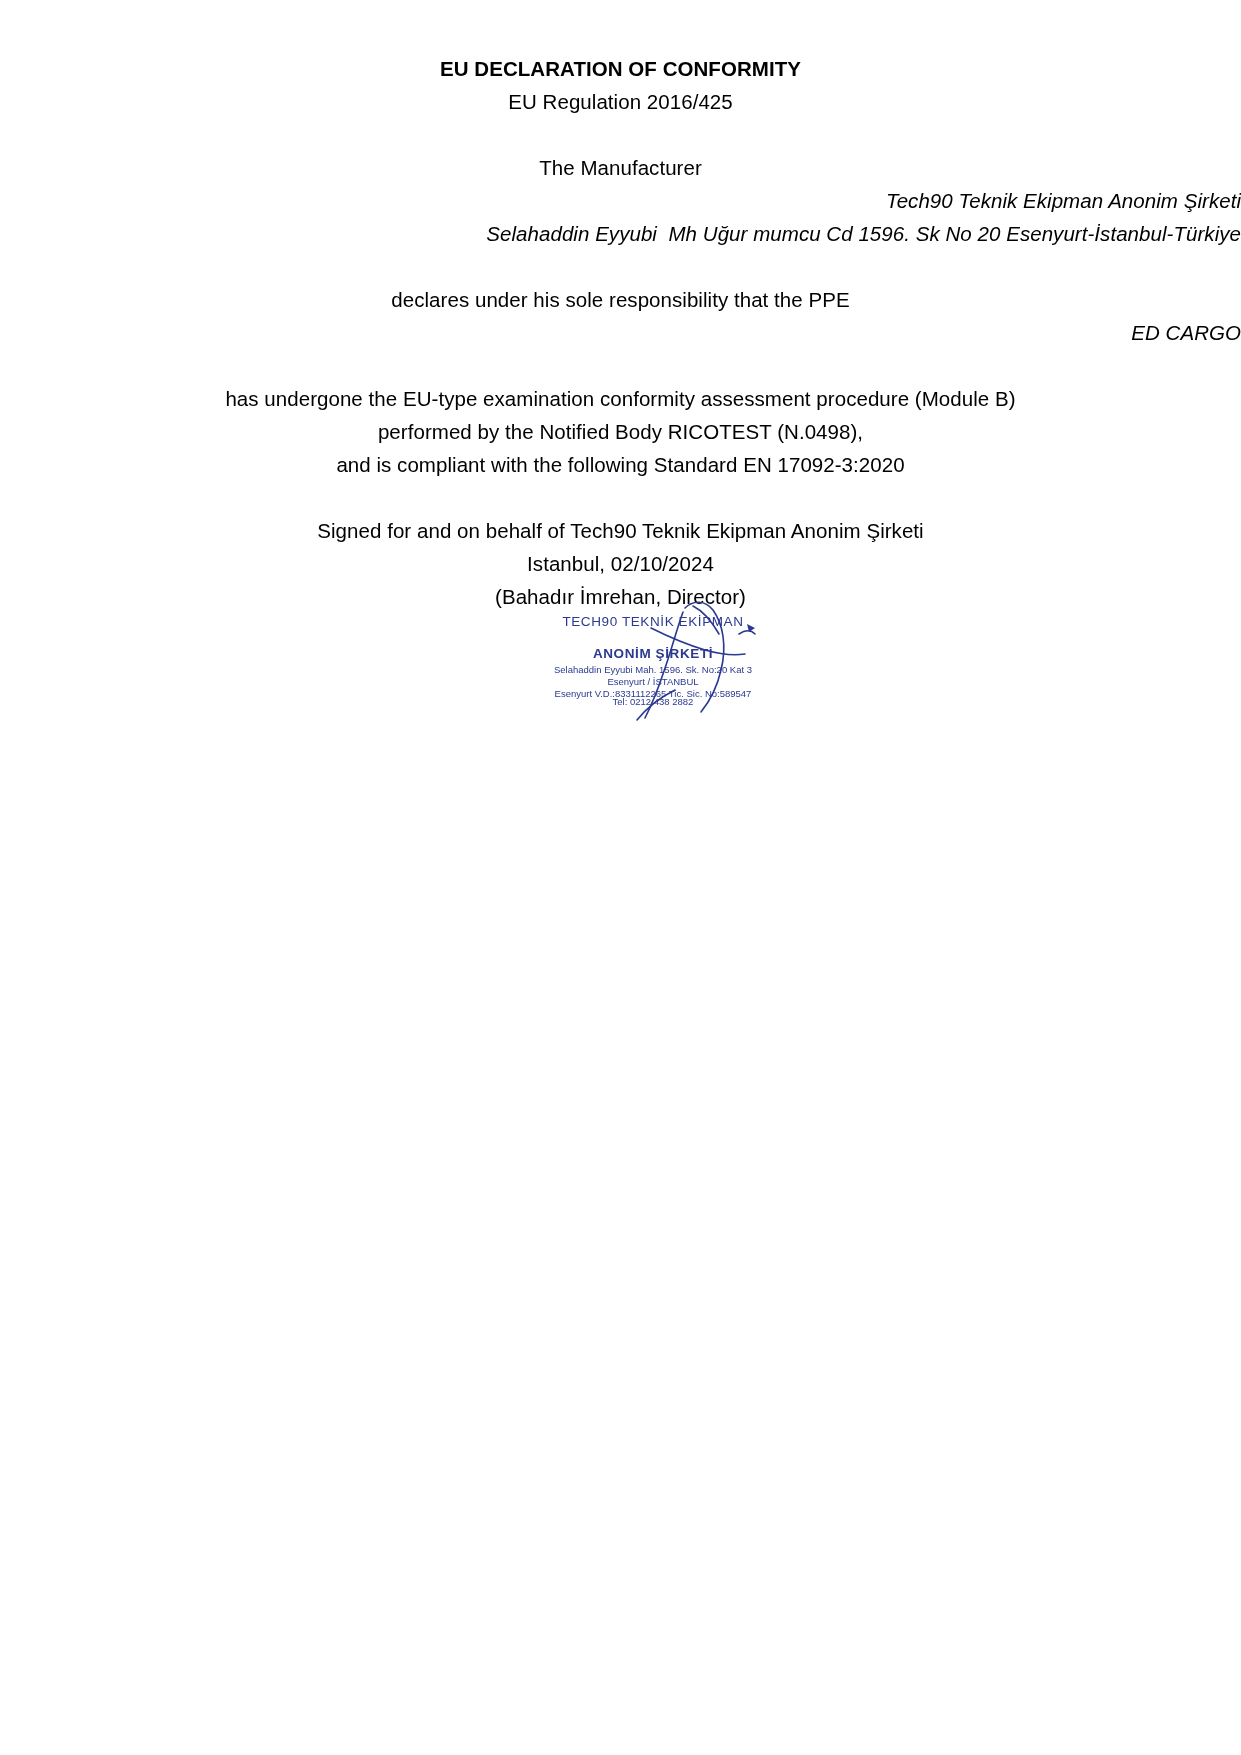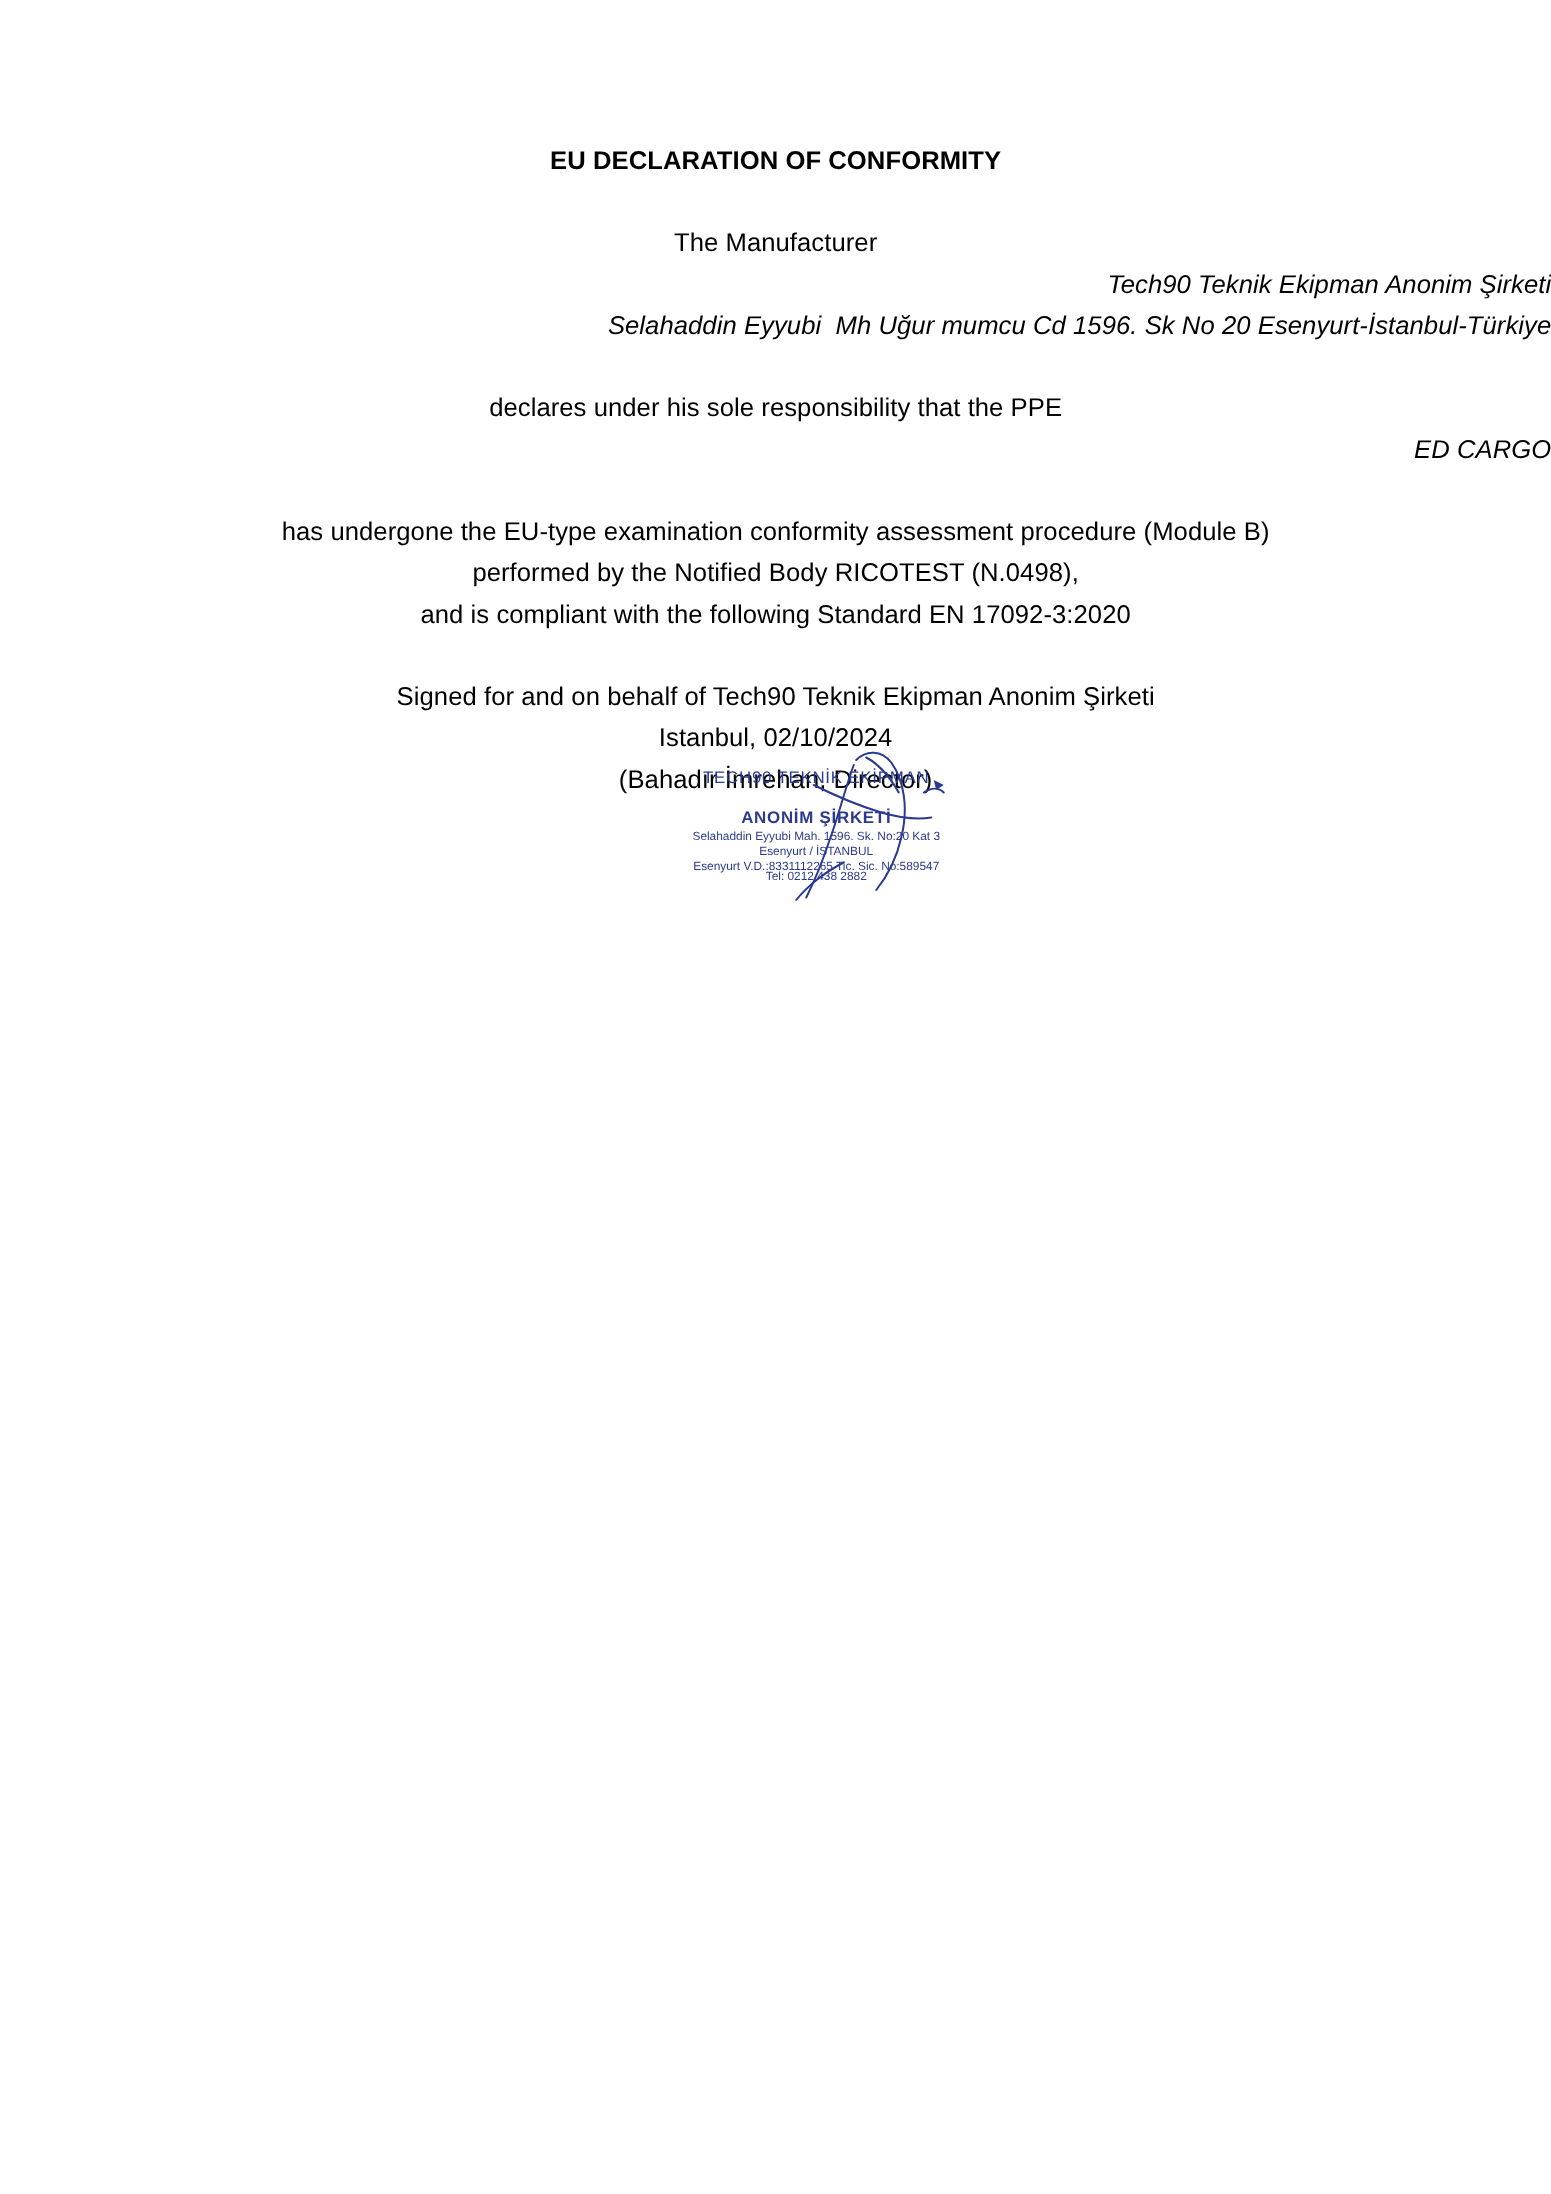--- a/index.html
+++ b/index.html
@@ -13,21 +13,21 @@
     font-family: "Liberation Sans", sans-serif;
     color: #000000;
     position: relative;
     overflow: hidden;
   }
   .page {
     width: 1241px;
     height: 1755px;
     position: relative;
     box-sizing: border-box;
-    padding-top: 112px;
+    padding-top: 52px;
   }
   .doc-body {
     width: 1241px;
     text-align: center;
   }
   .line {
     font-size: 20.5px;
     line-height: 33px;
     letter-spacing: 0.05px;
     white-space: pre-wrap;
@@ -109,20 +109,21 @@
   }
 </style>
 </head>
 <body>
 
 <div class="page">
 
   <div class="doc-body">
 
     <div class="line title">EU DECLARATION OF CONFORMITY</div>
+    <div class="line">EU Regulation 2016/425</div>
 
     <div class="spacer-sm"></div>
 
     <div class="line">The Manufacturer</div>
     <div class="line italic">Tech90 Teknik Ekipman Anonim Şirketi</div>
     <div class="line italic">Selahaddin Eyyubi  Mh Uğur mumcu Cd 1596. Sk No 20 Esenyurt-İstanbul-Türkiye</div>
 
     <div class="spacer-sm"></div>
 
     <div class="line">declares under his sole responsibility that the PPE</div>

